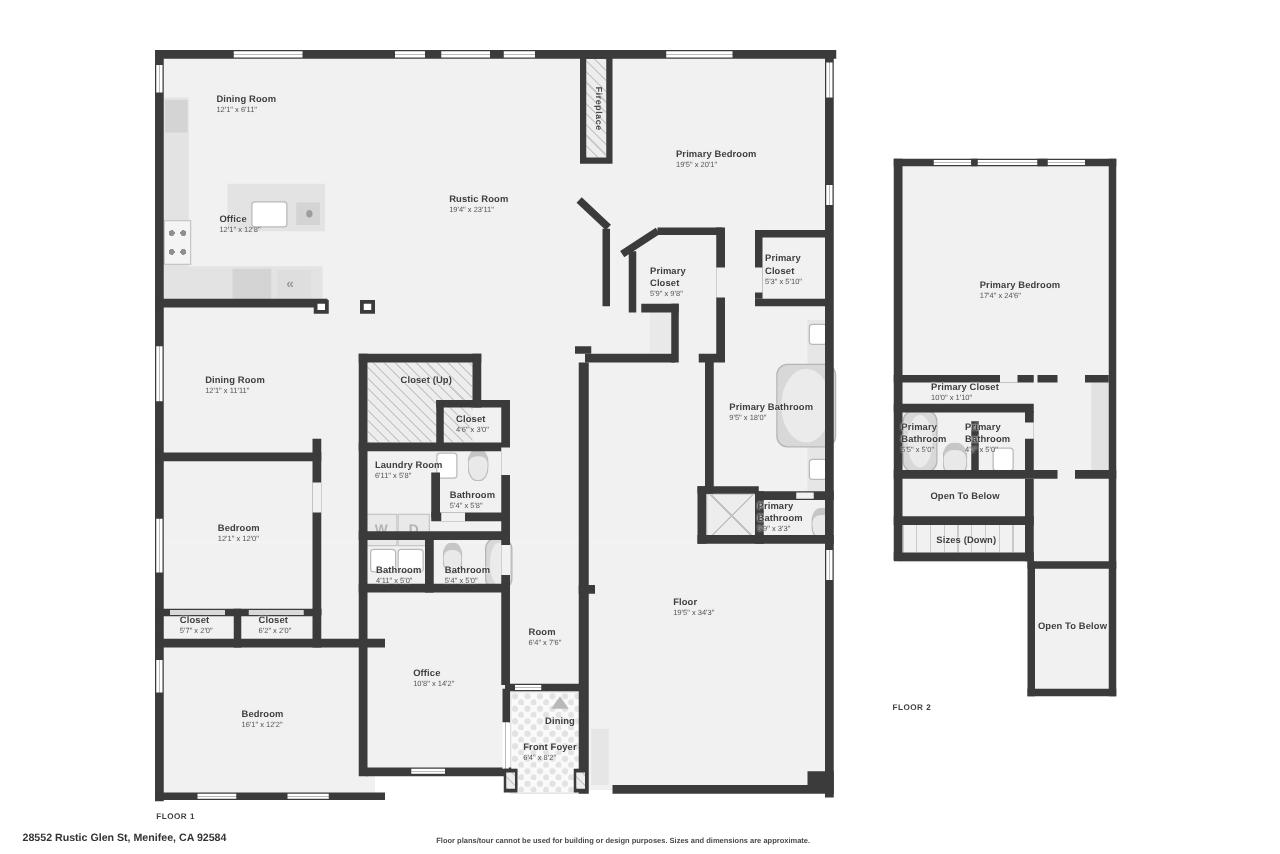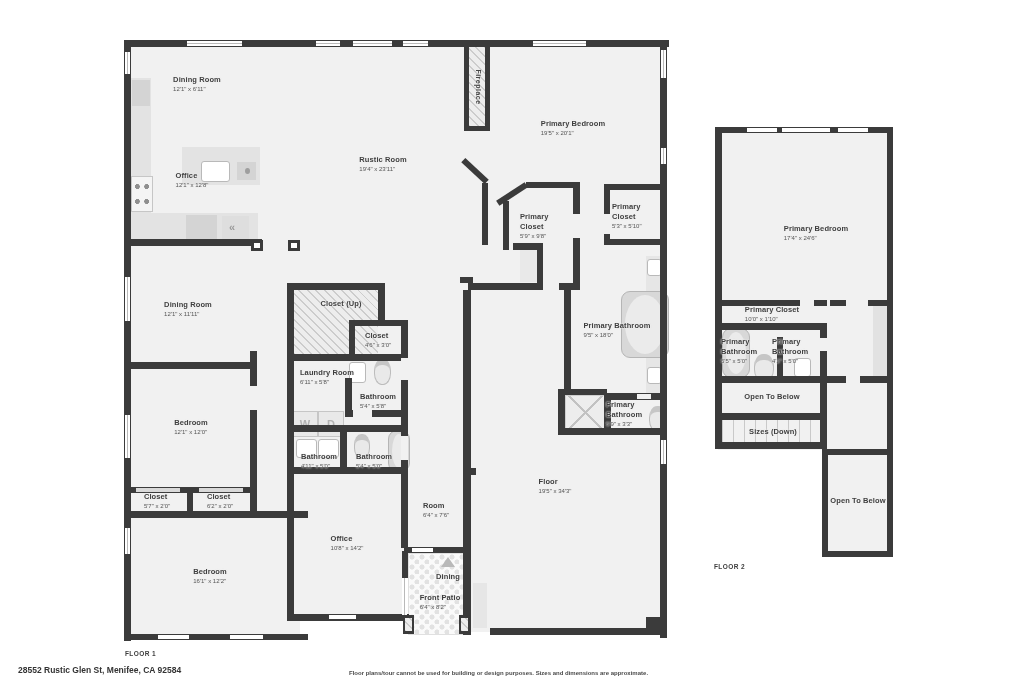--- a/index.html
+++ b/index.html
@@ -277,21 +277,21 @@
       <div class="dm">6'4" x 7'6"</div>
     </div>
     <div class="lbl" style="left:555px;top:486px">
       <div class="nm">Floor</div>
       <div class="dm">19'5" x 34'3"</div>
     </div>
     <div class="lbl" style="left:448px;top:577px">
       <div class="nm">Dining</div>
     </div>
     <div class="lbl" style="left:440px;top:602px">
-      <div class="nm">Front Patio</div>
+      <div class="nm">Front Foyer</div>
       <div class="dm">6'4" x 8'2"</div>
     </div>
     <div class="flab" style="left:125px;top:650px">FLOOR 1</div>
   </div>
 
   <div>
     <div class="bg" style="left:718px;top:130px;width:172px;height:320px"></div>
     <div class="bg" style="left:824px;top:450px;width:66px;height:104px"></div>
 
     <div class="tub" style="left:722px;top:328px;width:26px;height:48px">

